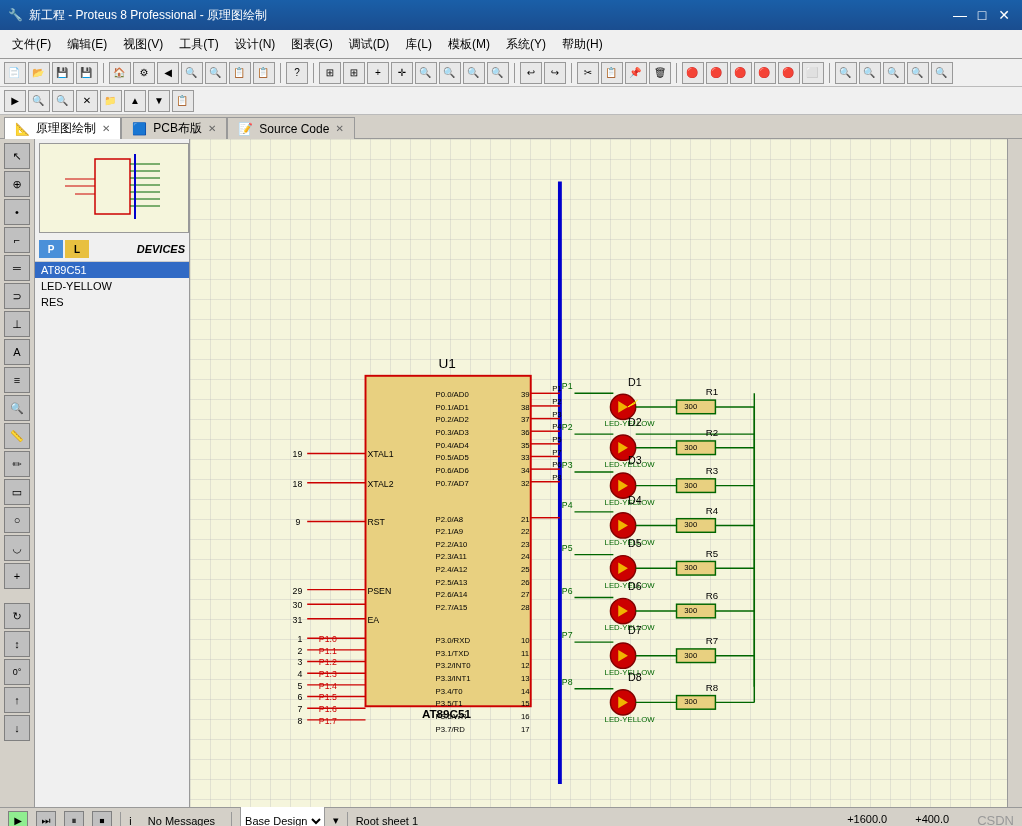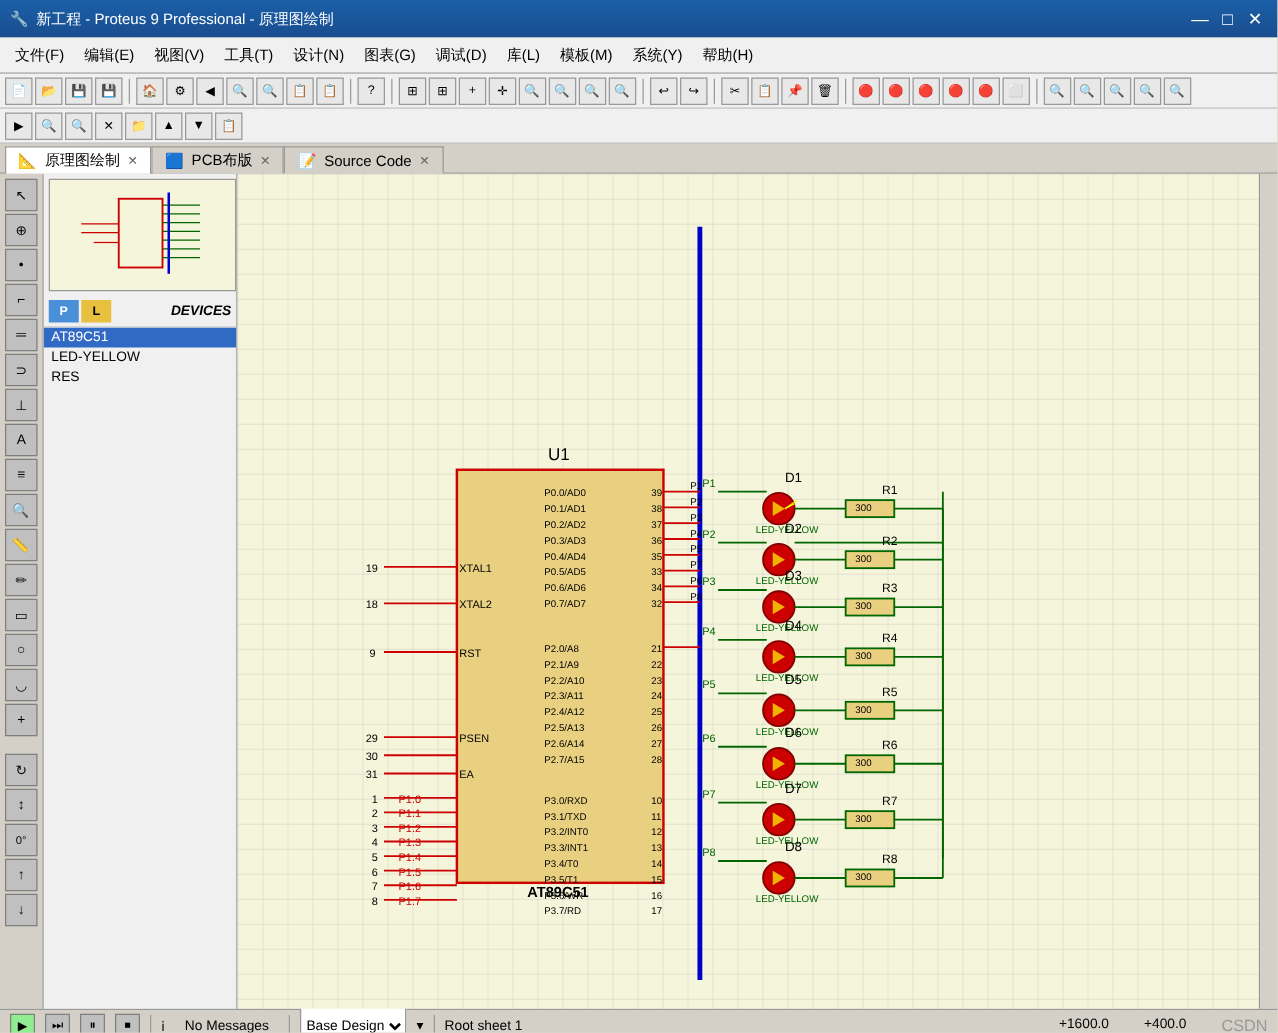--- a/index.html
+++ b/index.html
@@ -139,21 +139,21 @@
         linear-gradient(90deg, rgba(180,180,180,0.3) 1px, transparent 1px);
       background-size: 20px 20px;
     }
   </style>
 </head>
 <body>
 
 <div id="titlebar">
   <div id="titlebar-left">
     <span>🔧</span>
-    <span>新工程 - Proteus 9 Professional - 原理图绘制</span>
+    <span>新工程 - Proteus 8 Professional - 原理图绘制</span>
   </div>
   <div id="titlebar-controls">
     <button class="title-btn">—</button>
     <button class="title-btn">□</button>
     <button class="title-btn">✕</button>
   </div>
 </div>
 
 <div id="menubar">
     <div class="menu-item">文件(F)</div>

